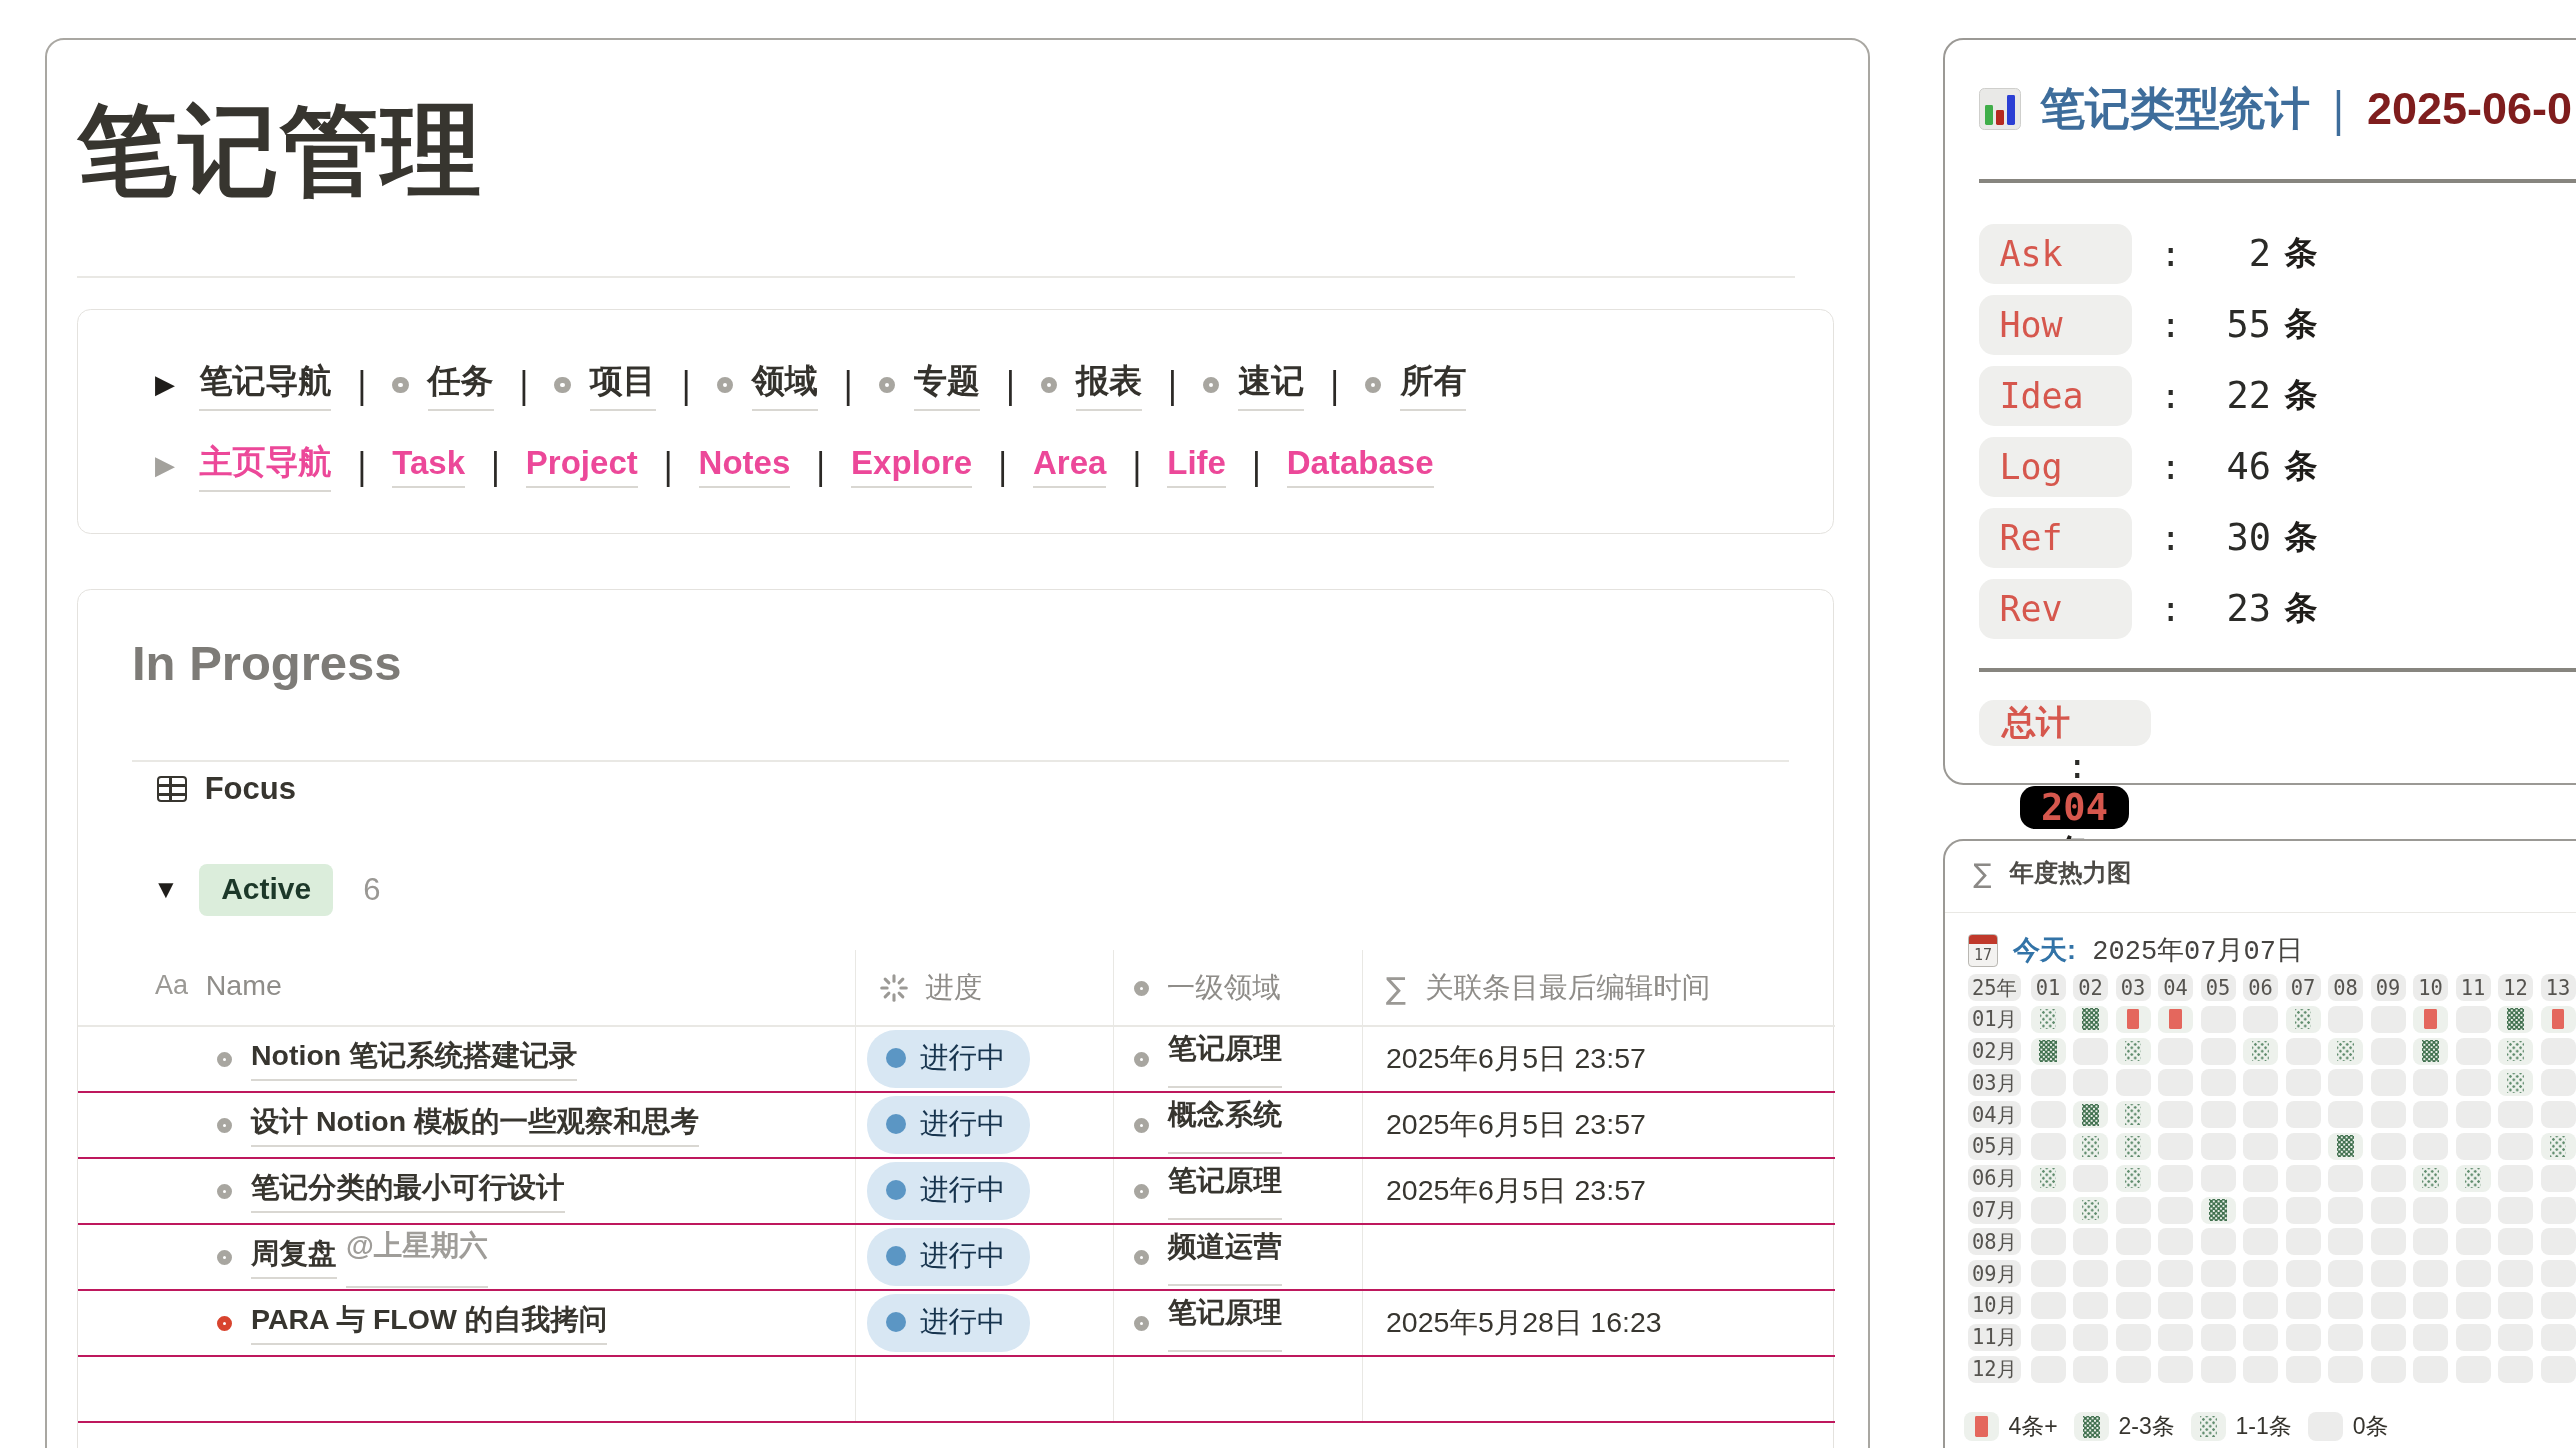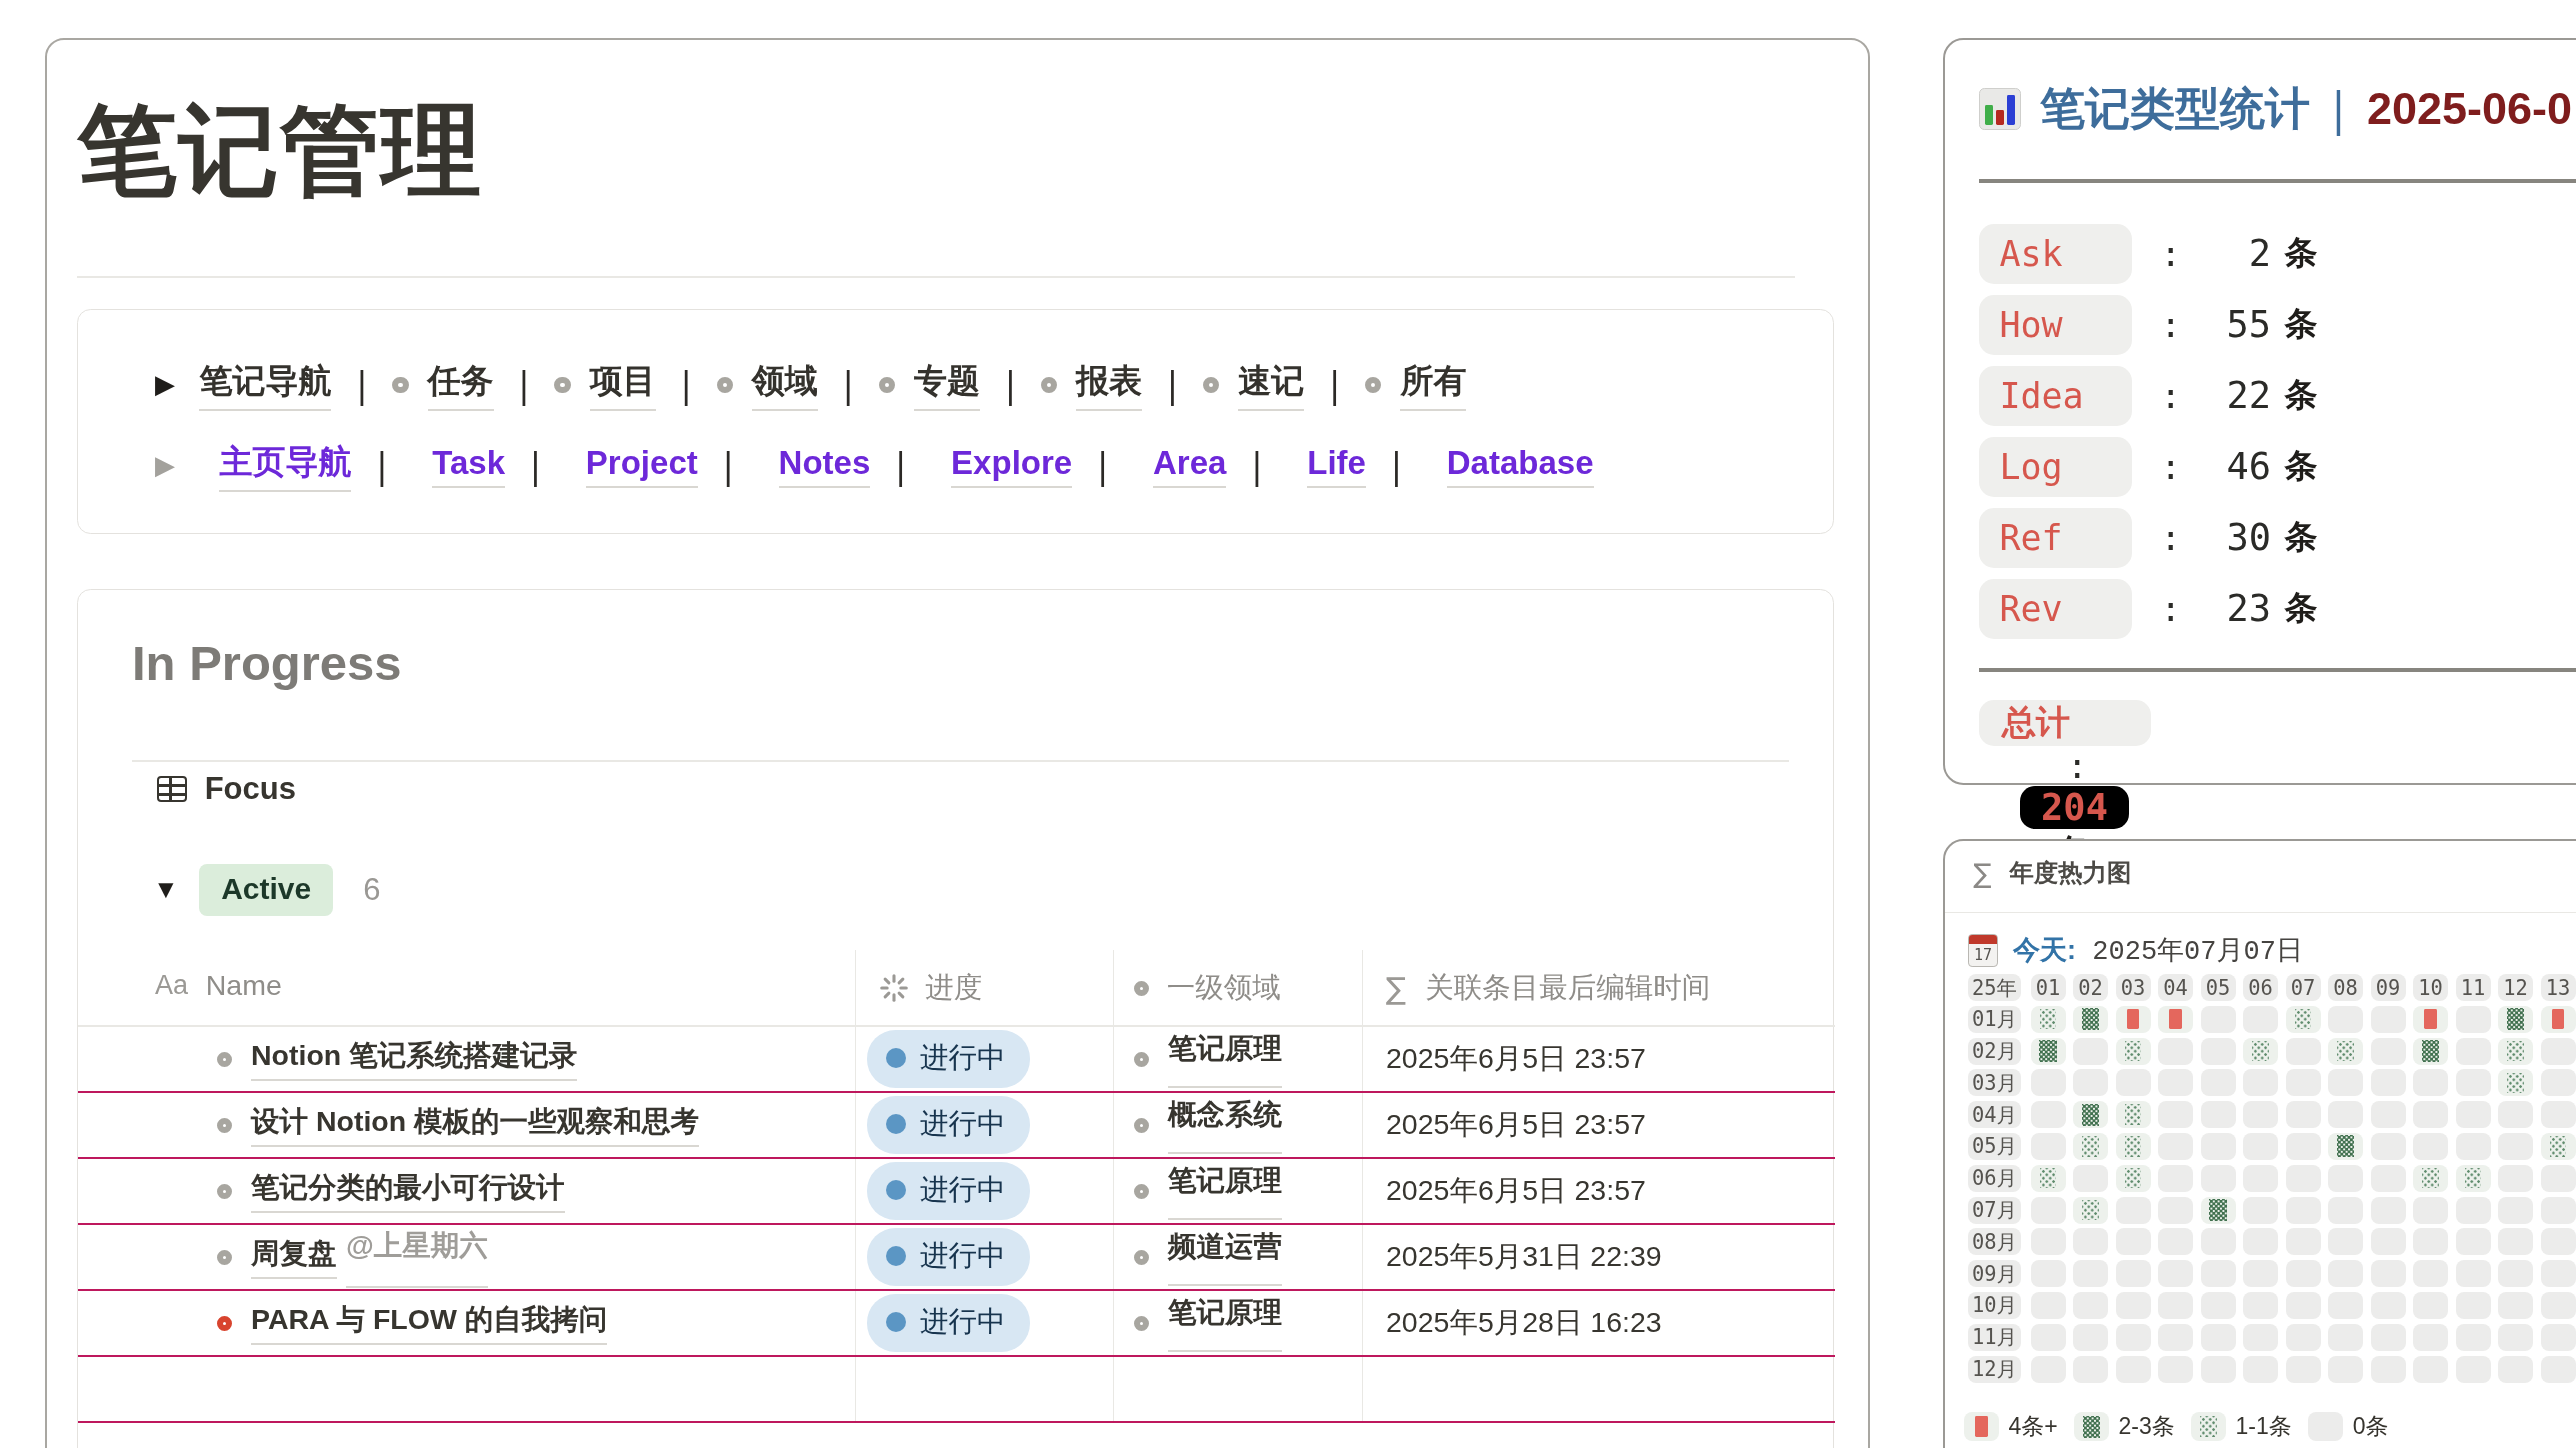--- a/index.html
+++ b/index.html
@@ -14,21 +14,21 @@
   .title-divider { position:absolute; left:30px; top:236px; width:1718px; height:2px; background:#e9e8e4; }
 
   .nav-box { position:absolute; left:30px; top:269px; width:1757px; height:225px;
     border:1.4px solid #e4e2de; border-radius:13.6px; background:#fff; }
   .nav-row { position:absolute; left:77px; display:flex; align-items:center; font-size:33px; font-weight:700; white-space:nowrap; }
   .nav-row-1 { top:49px; }
   .nav-row-2 { top:130px; }
   .nav-toggle { font-size:26px; margin-right:24.4px; color:#1f1d1a; }
   .nav-row-2 .nav-toggle { color:#a3a19c; }
   .nav-link { color:#34322d; border-bottom:2px solid #d9d7d2; padding-bottom:4.8px; cursor:pointer; }
-  .nav-row-2 .nav-link { color:#6d28d9;margin-left:20px; }
+  .nav-row-2 .nav-link { color:#ec4899; }
   .nav-sep { margin:0 26px; font-weight:400; font-size:34px; color:#2b2926; transform:scaleY(1.15); }
   .nav-ring { width:16.3px; height:16.3px; border:6.1px solid #a8a6a0; border-radius:50%; margin-right:19px; flex:0 0 auto; }
 
   .progress-box { position:absolute; left:30px; top:549px; width:1757px; height:1154px;
     border:1.4px solid #e4e2de; border-radius:13.6px; background:#fff; }
   .ip-heading { position:absolute; left:54px; top:45px; font-size:49px; font-weight:700; color:#7d7b77; }
   .ip-divider { position:absolute; left:54px; top:170px; width:1657px; height:2px; background:#e9e8e4; }
   .focus-row { position:absolute; left:79px; top:181px; display:flex; align-items:center; }
   .table-glyph { width:30px; height:26px; border:2.7px solid #37352f; border-radius:4.1px; margin-right:17.7px; position:relative; }
   .table-glyph:before { content:""; position:absolute; left:0; right:0; top:6.1px; height:2.7px; background:#37352f; }
@@ -308,21 +308,20 @@
               <div class="row-status">
                 <span class="status-badge">
                   <span class="status-dot"></span>
                   <span class="status-text">进行中</span>
                 </span>
               </div>
               <div class="row-area">
                 <span class="row-ring"></span>
                 <span class="area-text">频道运营</span>
               </div>
-              <div class="row-edited">2025年5月31日 22:39</div>
               <div class="vline" style="left: 777px;"></div>
               <div class="vline" style="left: 1035px;"></div>
               <div class="vline" style="left: 1284px;"></div>
             </div>
             <div class="db-row">
               <div class="row-name">
                 <span class="row-ring red"></span>
                 <span class="name-text">PARA 与 FLOW 的自我拷问</span>
               </div>
               <div class="row-status">

